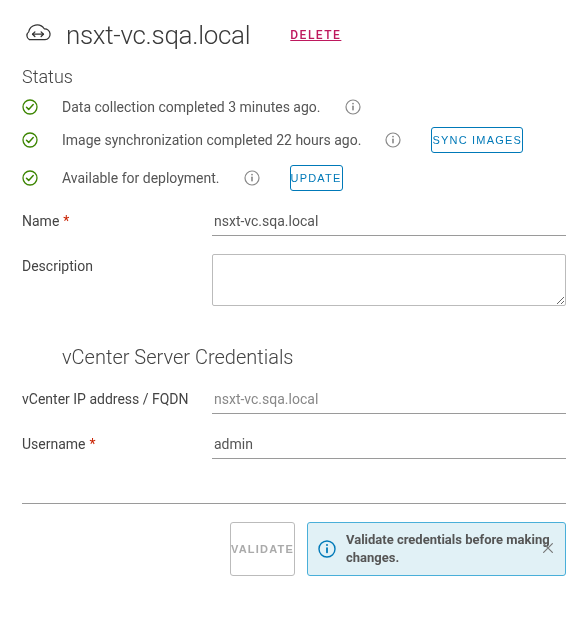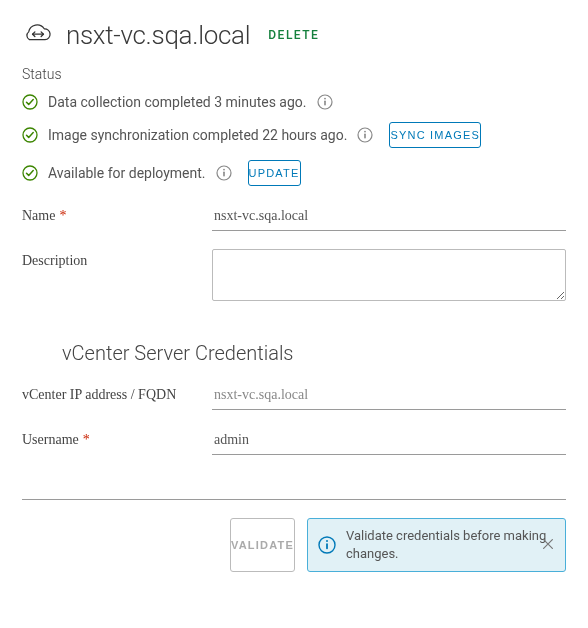--- a/index.html
+++ b/index.html
@@ -27,35 +27,36 @@
   }
   .title {
     font-size: 26px;
     font-weight: 300;
     color: #3a3a3a;
     letter-spacing: -0.3px;
   }
   .delete-link {
     font-size: 12px;
     font-weight: 500;
-    color: #15803d;
+    color: #be185d;
     letter-spacing: 1.5px;
-    margin-left: 6px;
+    margin-left: 28px;
     cursor: pointer;
+    text-decoration: underline;
   }
   .section-title {
-    font-size: 14px;
+    font-size: 18px;
     font-weight: 300;
     color: #444;
     margin: 10px 0 12px 0;
   }
   .status-row {
     display: flex;
     align-items: center;
-    gap: 10px;
+    gap: 24px;
     margin: 12px 0;
   }
   .check-icon {
     width: 16px;
     height: 16px;
     flex-shrink: 0;
   }
   .status-text {
     color: #555;
     font-size: 14px;
@@ -81,21 +82,20 @@
   .outline-btn.disabled {
     border-color: #bbb;
     color: #aaa;
     cursor: default;
     font-weight: bold;
   }
   .form-row {
     display: flex;
     align-items: flex-start;
     margin: 18px 0;
-    font-family: Liberation Serif, serif;
   }
   .label-col {
     width: 190px;
     flex-shrink: 0;
     color: #444;
     font-size: 14px;
     padding-top: 4px;
   }
   .field-col {
     flex: 1;
@@ -150,20 +150,21 @@
   }
   .alert-info-icon {
     width: 18px;
     height: 18px;
     flex-shrink: 0;
   }
   .alert-text {
     color: #555;
     font-size: 13px;
     line-height: 1.4;
+    font-weight: bold;
   }
   .alert-close {
     position: absolute;
     right: 8px;
     top: 50%;
     transform: translateY(-50%);
     width: 16px;
     height: 16px;
     cursor: pointer;
   }

